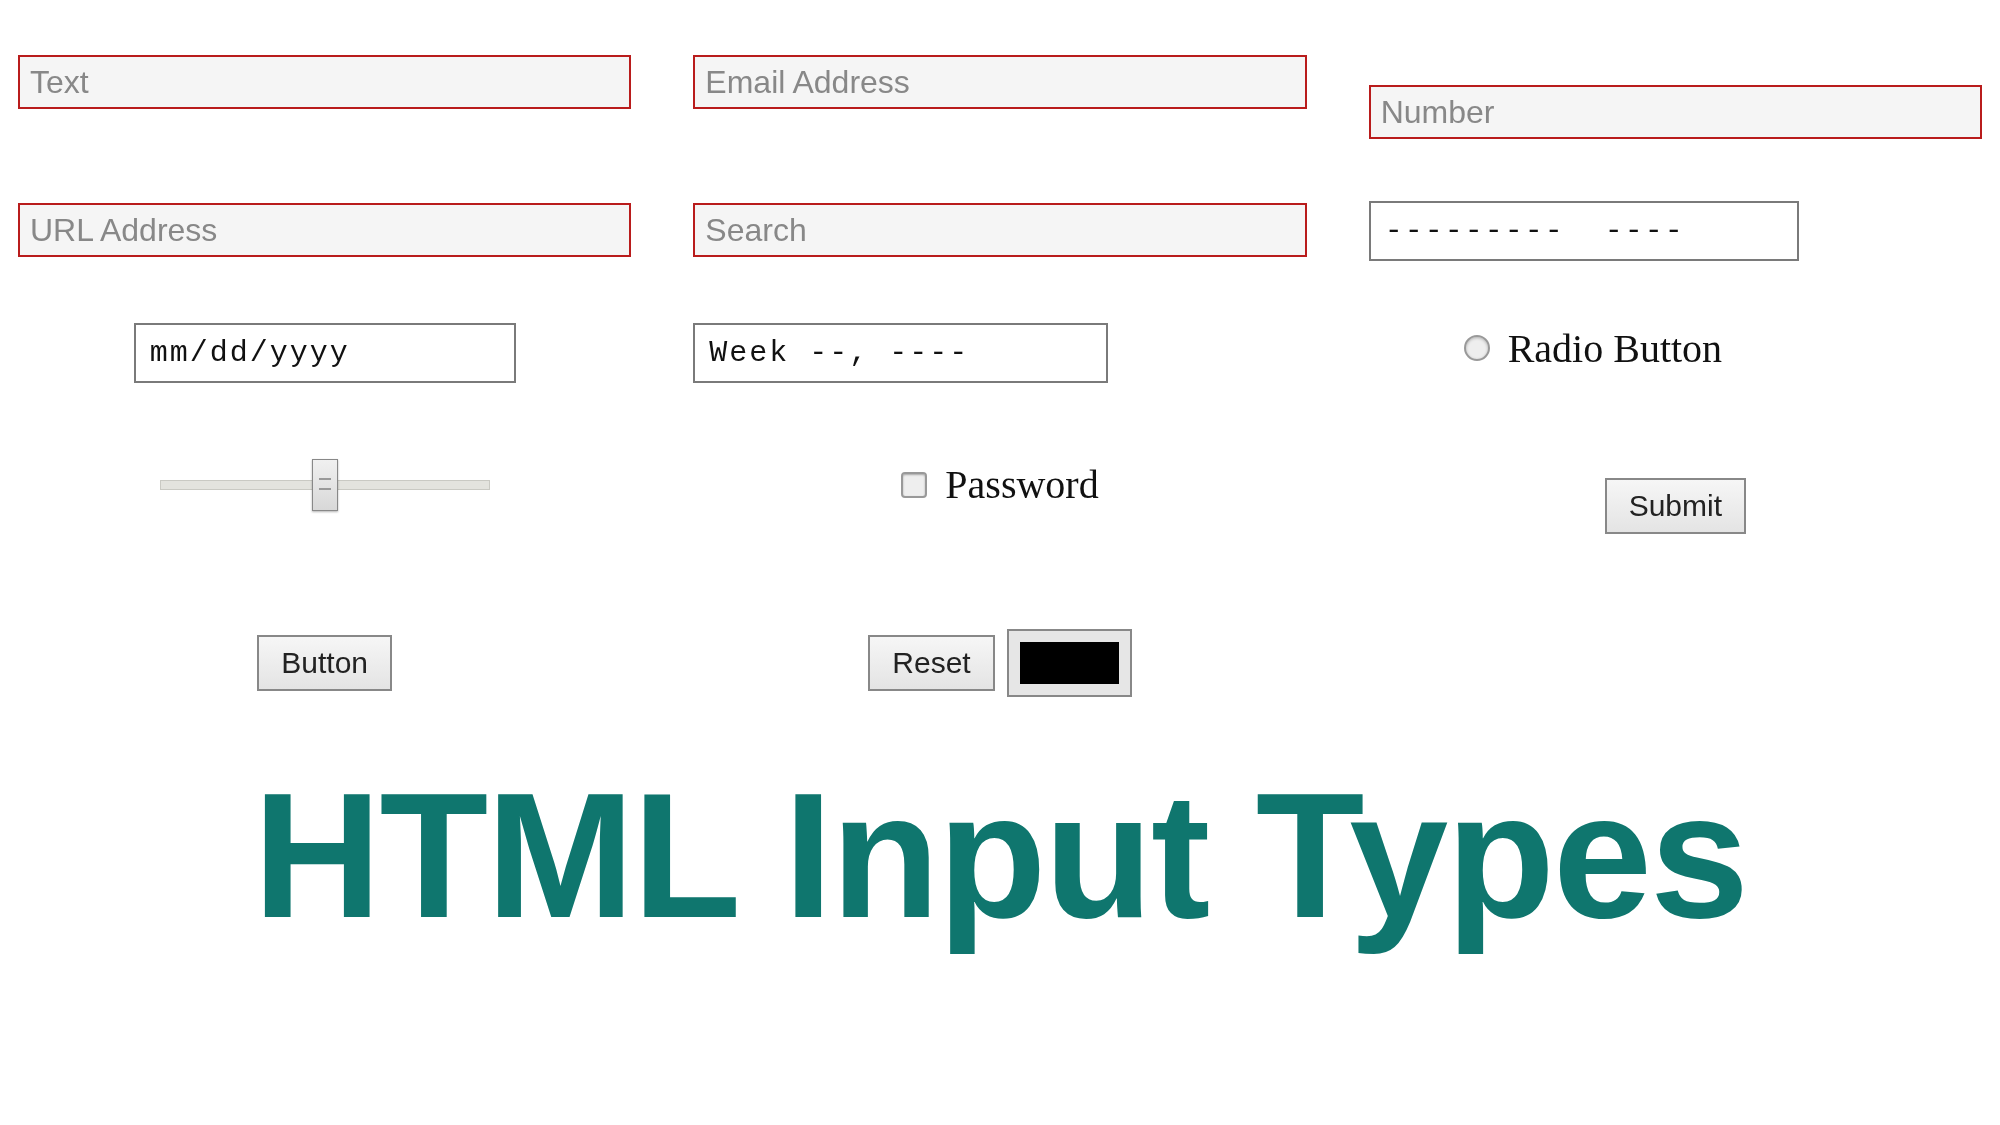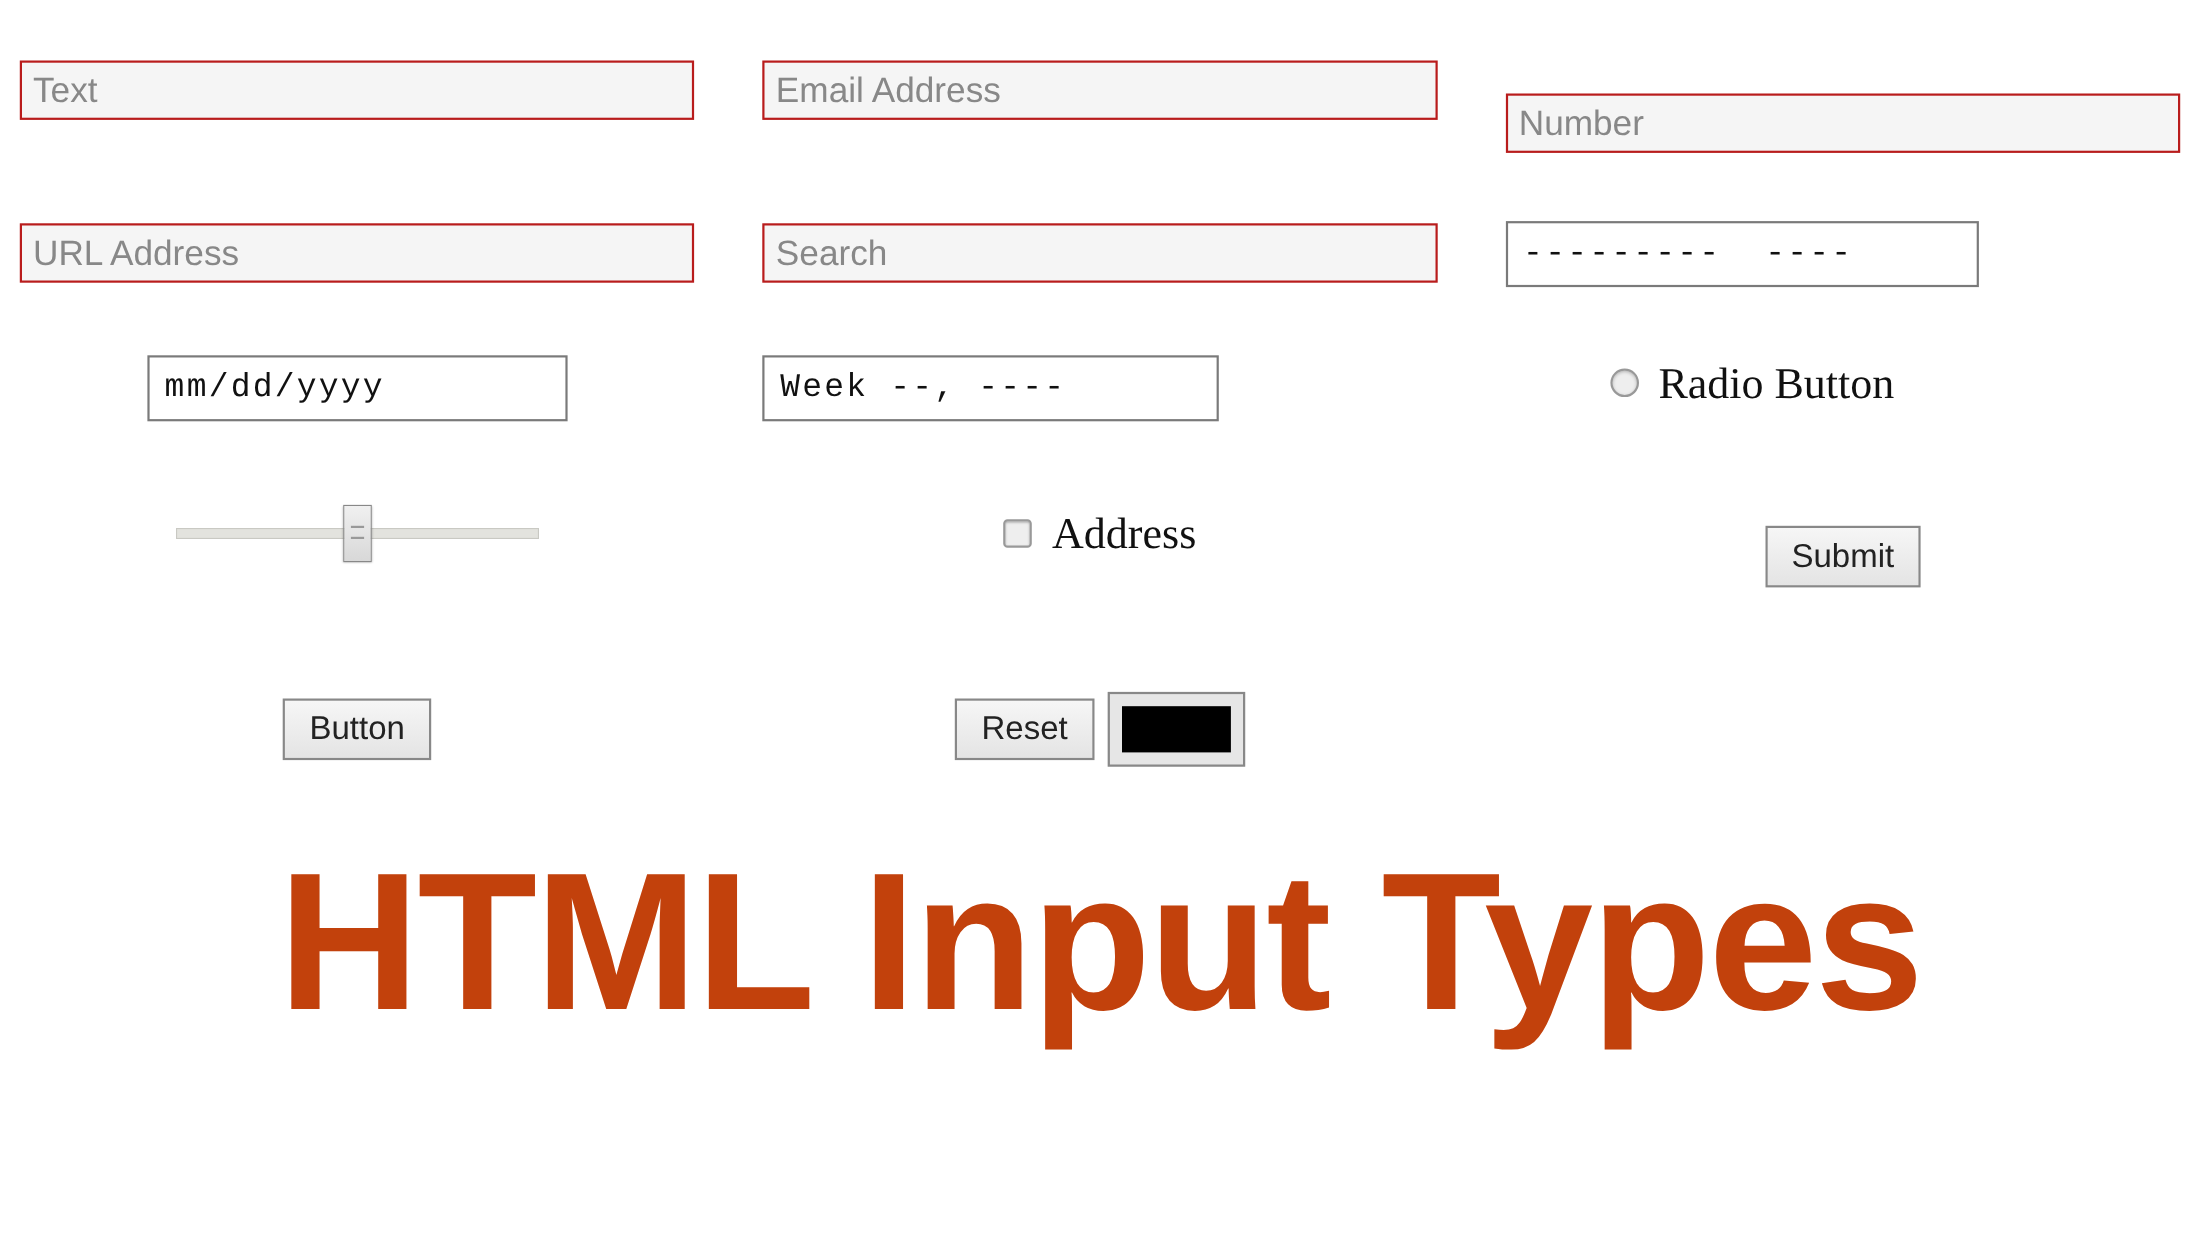--- a/index.html
+++ b/index.html
@@ -119,21 +119,21 @@
     }
     .color-swatch-inner { width: 100%; height: 100%; background: #000; }
 
     .title {
       text-align: center;
       margin-top: 70px;
       font-family: Arial, Helvetica, sans-serif;
       font-weight: 900;
       font-size: 178px;
       letter-spacing: -2px;
-      color: #c2410c;
+      color: #0f766e;
       line-height: 1;
     }
   </style>
 </head>
 <body>
 
 <div class="grid">
 
   <div class="cell">
     <input class="text-input" type="text" placeholder="Text" style="">
@@ -169,21 +169,21 @@
     </label>
   </div>
   <div class="cell row-gap3 center">
     <div class="slider-track">
       <div class="slider-thumb"></div>
     </div>
   </div>
   <div class="cell row-gap3 center">
     <label class="check-wrap">
       <span class="check-box"></span>
-      <span class="control-label">Address</span>
+      <span class="control-label">Password</span>
     </label>
   </div>
 
   <div class="cell row-gap4 center">
     <button class="btn">Submit</button>
   </div>
   <div class="cell row-gap4 center">
     <button class="btn">Button</button>
   </div>
   <div class="cell row-gap4 center">

